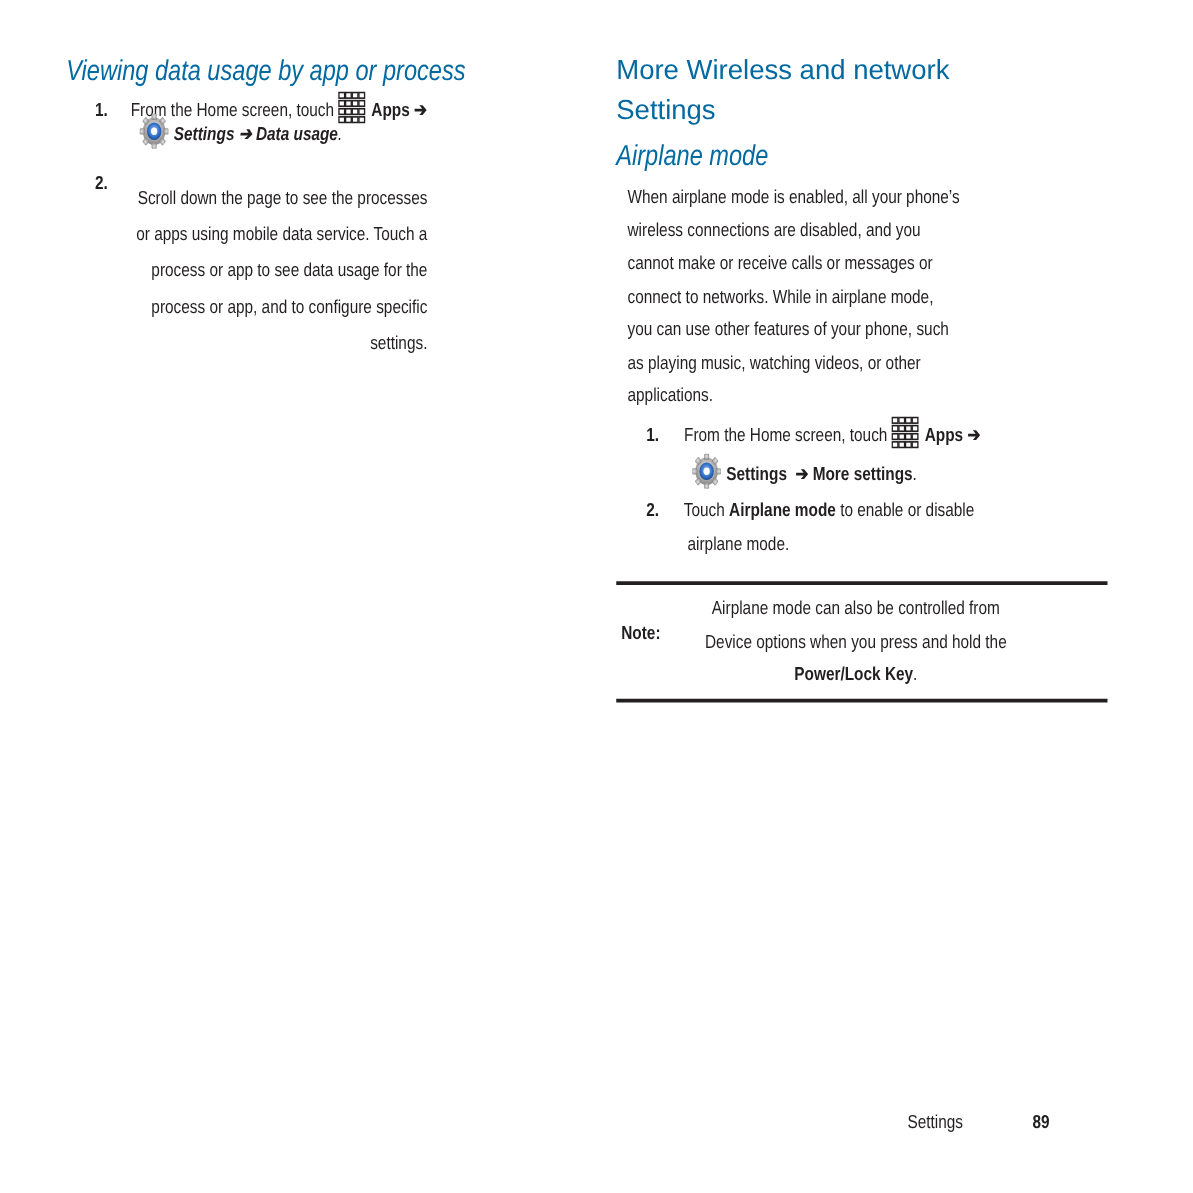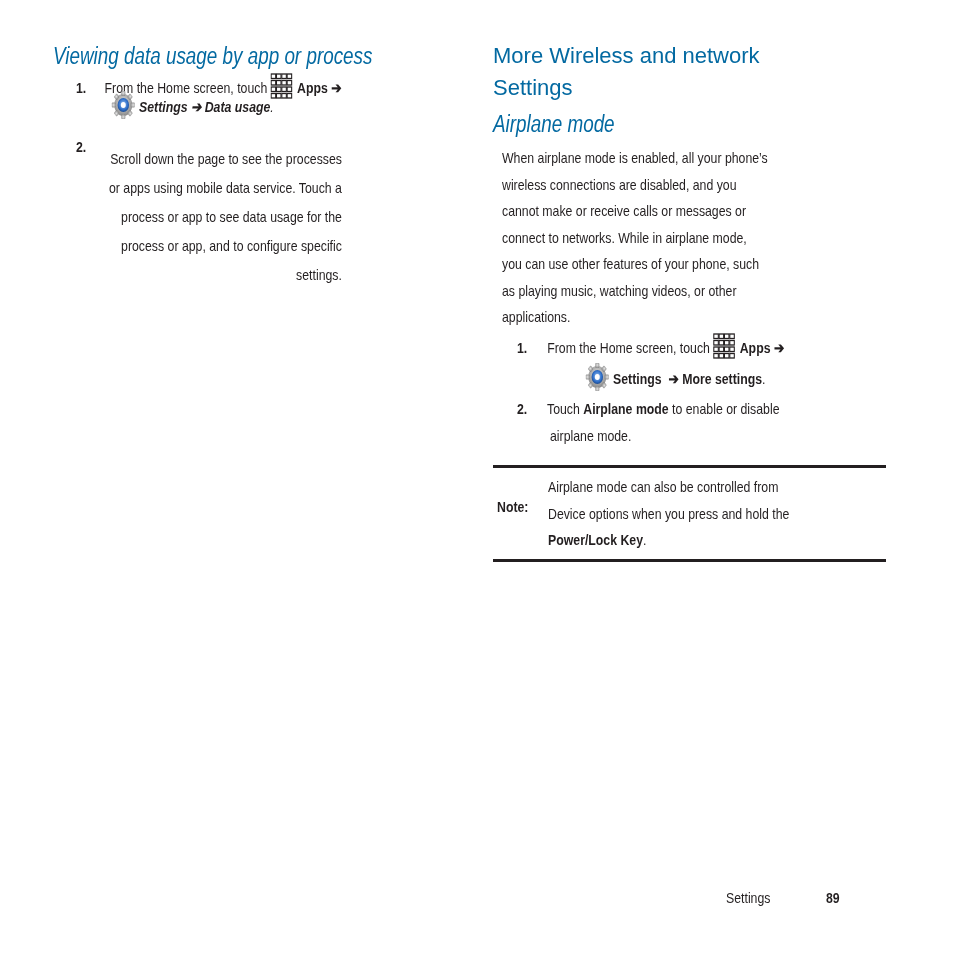--- a/index.html
+++ b/index.html
@@ -153,21 +153,21 @@
             <rect x="7.5" y="20.5" width="5.5" height="4.5"></rect>
             <rect x="14" y="20.5" width="5.5" height="4.5"></rect>
             <rect x="20.5" y="20.5" width="5.5" height="4.5"></rect>
         </g>
       </svg>
     </span>
     <span class="bold">Apps</span>
     <span class="bold">➔</span>
   </span>
 </div>
-<div class="abs body-text" style="left:585px; top:362px;">
+<div class="abs body-text" style="left:553px; top:362px;">
   <span class="cond">
     <span class="icon-gear">
       <svg width="30" height="30" viewBox="0 0 30 30">
         <g transform="translate(15,15)">
           <g fill="url(#gearBody)">
             <circle r="11"></circle>
             <rect x="-2.5" y="-14" width="5" height="5" rx="1"></rect>
             <rect x="-2.5" y="-14" width="5" height="5" rx="1" transform="rotate(45)"></rect>
             <rect x="-2.5" y="-14" width="5" height="5" rx="1" transform="rotate(90)"></rect>
             <rect x="-2.5" y="-14" width="5" height="5" rx="1" transform="rotate(135)"></rect>
@@ -197,21 +197,21 @@
   </span>
 </div>
 <div class="abs body-text" style="left:550px; top:423px;text-decoration:underline;">
   <span class="cond">airplane mode.</span>
 </div>
 
 <div class="rule" style="top:465px;"></div>
 <div class="abs body-text" style="left:497px; top:494px;">
   <span class="cond bold">Note:</span>
 </div>
-<div class="abs body-text" style="left:548px; top:474px; line-height:26.5px;">
+<div class="abs body-text" style="left:564px; top:474px; line-height:26.5px;text-align:center;">
   <span class="cond">
     <span>Airplane mode can also be controlled from</span><br>
     <span>Device options when you press and hold the</span><br>
     <span class="bold">Power/Lock Key</span><span>.</span>
   </span>
 </div>
 <div class="rule" style="top:559px;"></div>
 
 <div class="abs body-text" style="left:726px; top:885px;">
   <span class="cond">Settings</span>

